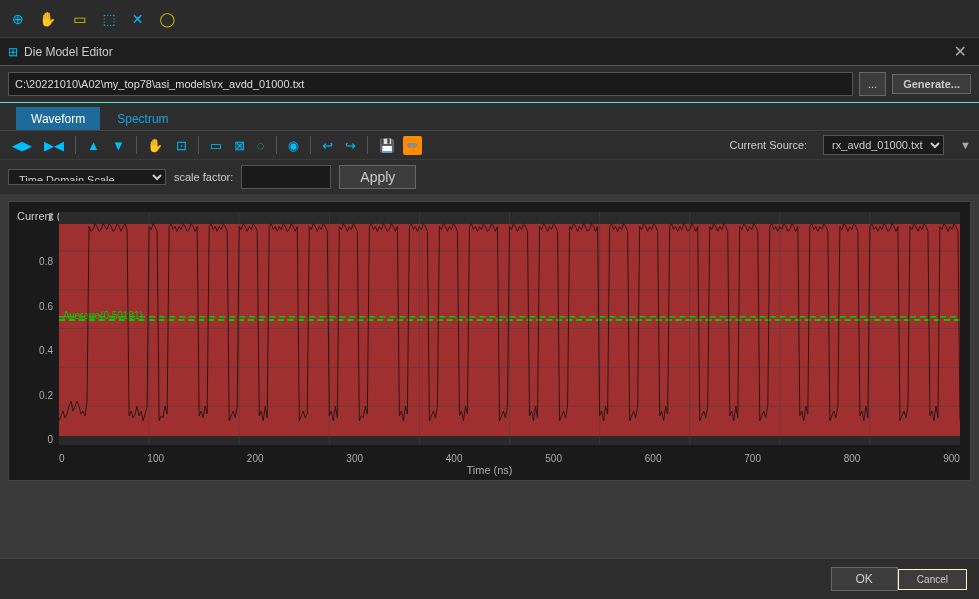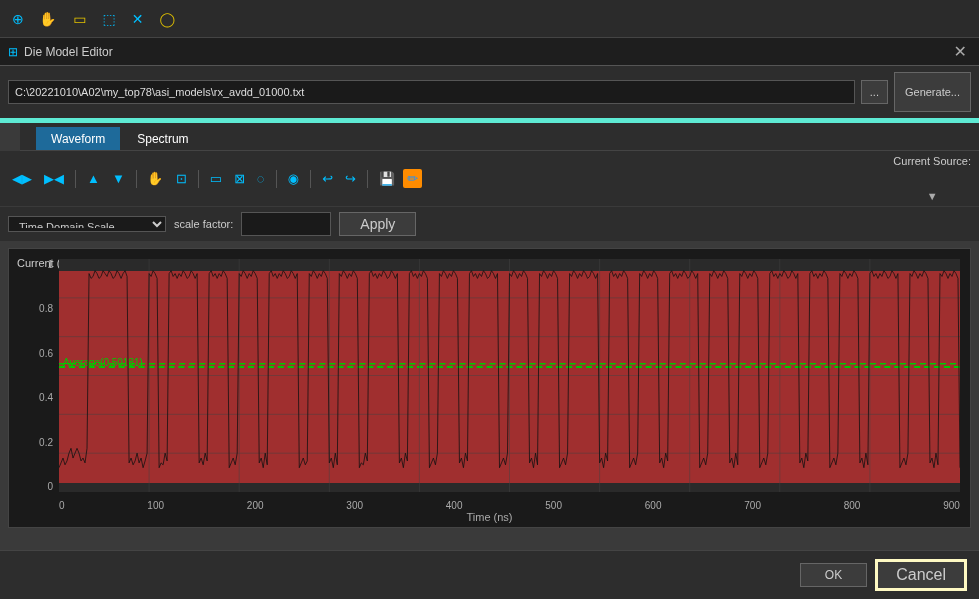--- a/index.html
+++ b/index.html
@@ -50,21 +50,21 @@
       font-size: 16px;
       cursor: pointer;
       padding: 0 4px;
     }
     .file-row {
       display: flex;
       align-items: center;
       padding: 6px 8px;
       gap: 6px;
       background: #2d2d2d;
-      border-bottom: 5px solid #5eead4;
+      border-bottom: 1px solid #5eead4;
     }
     .file-path-input {
       flex: 1;
       background: #1a1a1a;
       border: 1px solid #555;
       color: #ddd;
       padding: 3px 6px;
       font-size: 11px;
       height: 24px;
     }
@@ -77,35 +77,35 @@
       cursor: pointer;
       height: 24px;
     }
     .btn-generate {
       background: #3c3c3c;
       border: 1px solid #666;
       color: #ccc;
       padding: 3px 10px;
       font-size: 11px;
       cursor: pointer;
-      height: 40px;
+      height: 20px;
+      font-weight: bold;
     }
     .tab-row {
       display: flex;
       align-items: center;
       padding: 4px 16px 0;
       background: #2d2d2d;
       border-bottom: 1px solid #444;
-      margin-left: 20px;
     }
     .tab {
       padding: 4px 14px;
       cursor: pointer;
       font-size: 12px;
-      color: #ffffff;
+      color: #0ea5e9;
       border: 1px solid transparent;
       border-bottom: none;
       margin-right: 2px;
     }
     .tab.active {
       background: #1e6a9a;
       color: #fff;
       border-color: #1e6a9a;
     }
     .inner-toolbar {
@@ -126,24 +126,23 @@
     .inner-toolbar-sep {
       width: 1px;
       height: 18px;
       background: #555;
       margin: 0 3px;
     }
     .toolbar-right {
       margin-left: auto;
       display: flex;
       align-items: center;
-      gap: 23px;
-      color: #ccc;
-      font-size: 11px;
-      flex-direction: column;
+      gap: 16px;
+      color: #ccc;
+      font-size: 11px;
     }
     .current-source-select {
       background: #1a1a1a;
       border: 1px solid #555;
       color: #ccc;
       padding: 2px 4px;
       font-size: 11px;
     }
     .controls-row {
       display: flex;
@@ -271,42 +270,41 @@
       position: absolute;
       top: 0; left: 0; right: 0; bottom: 0;
       width: 100%;
       height: 100%;
     }
     .footer-row {
       display: flex;
       justify-content: flex-end;
       align-items: center;
       padding: 8px 12px;
-      gap: 8px;
       background: #2d2d2d;
       border-top: 1px solid #444;
       position: absolute;
       bottom: 0;
       left: 0;
       right: 0;
     }
     .btn-ok {
       background: #3c3c3c;
       border: 1px solid #666;
       color: #ccc;
       padding: 4px 24px;
       font-size: 12px;
       cursor: pointer;
     }
     .btn-cancel {
       background: #3c3c3c;
-      border: 3px solid #fef9c3;
+      border: 1px solid #fef9c3;
       color: #ccc;
       padding: 4px 18px;
-      font-size: 16px;
+      font-size: 10px;
       cursor: pointer;
     }
   </style>
 </head>
 <body>
 
 <div class="top-toolbar">
   <span class="top-toolbar-icon">⊕</span>
   <span class="top-toolbar-icon">✋</span>
   <span class="top-toolbar-icon yellow">▭</span>
@@ -350,20 +348,23 @@
   <span class="inner-toolbar-sep"></span>
   <span class="inner-toolbar-icon">◉</span>
   <span class="inner-toolbar-sep"></span>
   <span class="inner-toolbar-icon">↩</span>
   <span class="inner-toolbar-icon">↪</span>
   <span class="inner-toolbar-sep"></span>
   <span class="inner-toolbar-icon">💾</span>
   <span class="inner-toolbar-icon orange" style="color:#1e90ff;background:#ff8c00;padding:2px 4px;border-radius:2px;">✏</span>
   <div class="toolbar-right">
     <span>Current Source:</span>
+    <select class="current-source-select">
+      <option>rx_avdd_01000.txt</option>
+    </select>
     <span style="color:#aaa;">▼</span>
   </div>
 </div>
 
 <div class="controls-row">
   <select class="domain-select">
     <option>Time Domain Scale</option>
     <option>Frequency Domain Scale</option>
   </select>
   <span class="scale-label">scale factor:</span>

